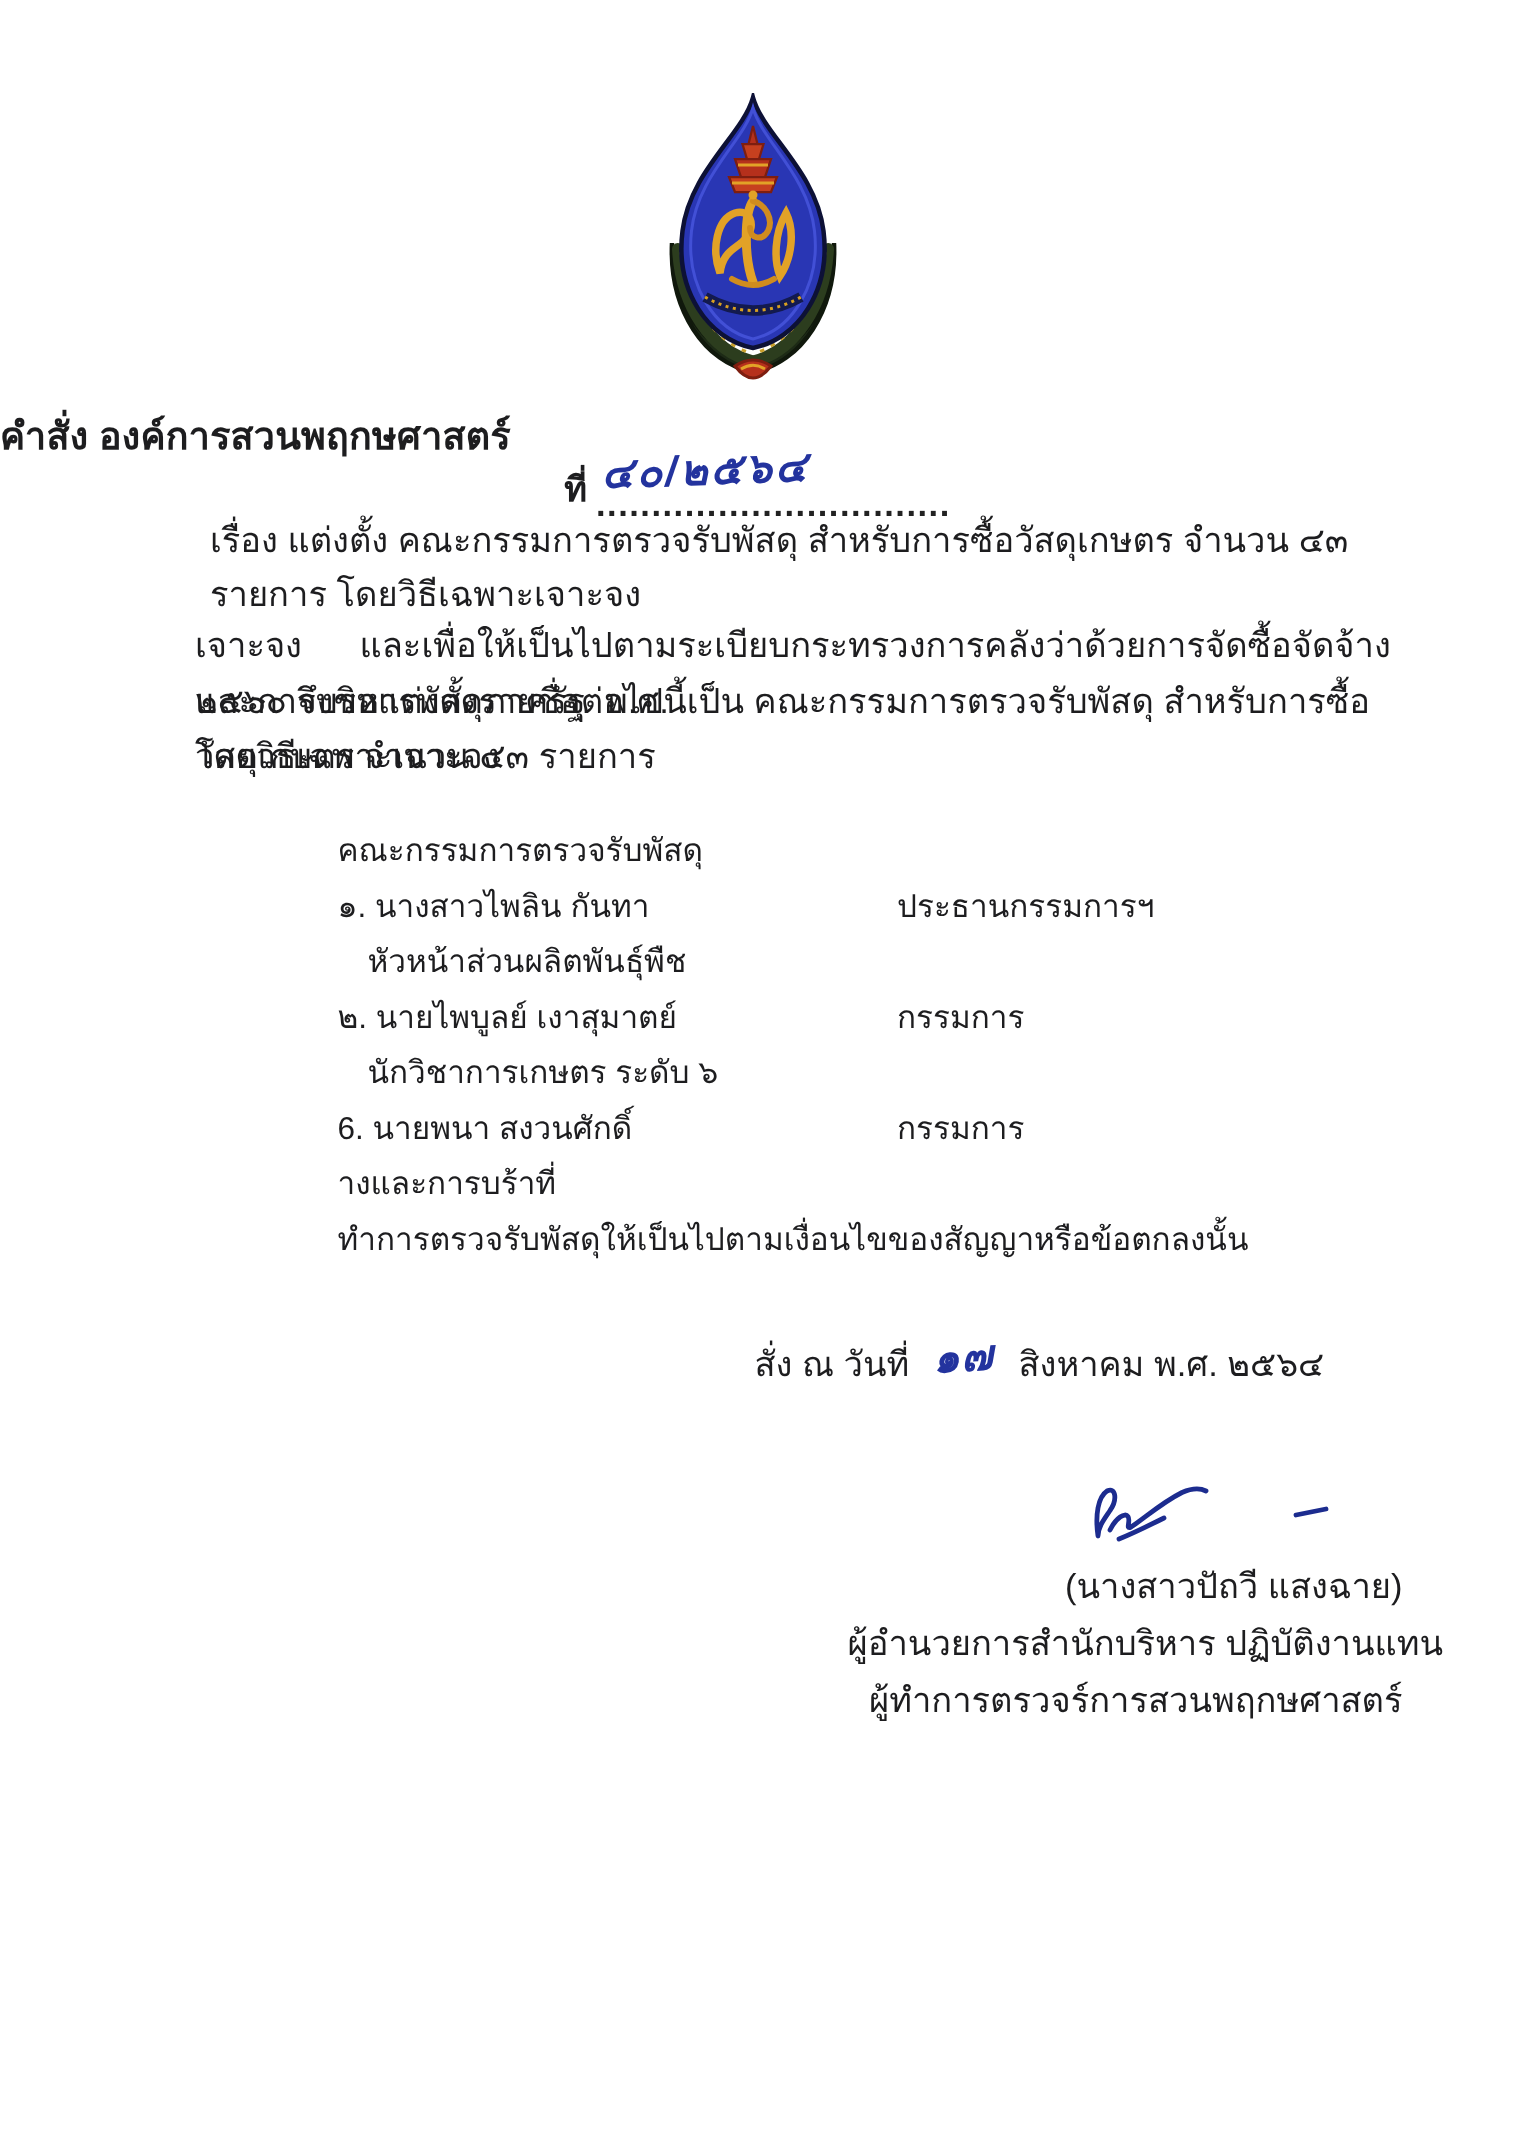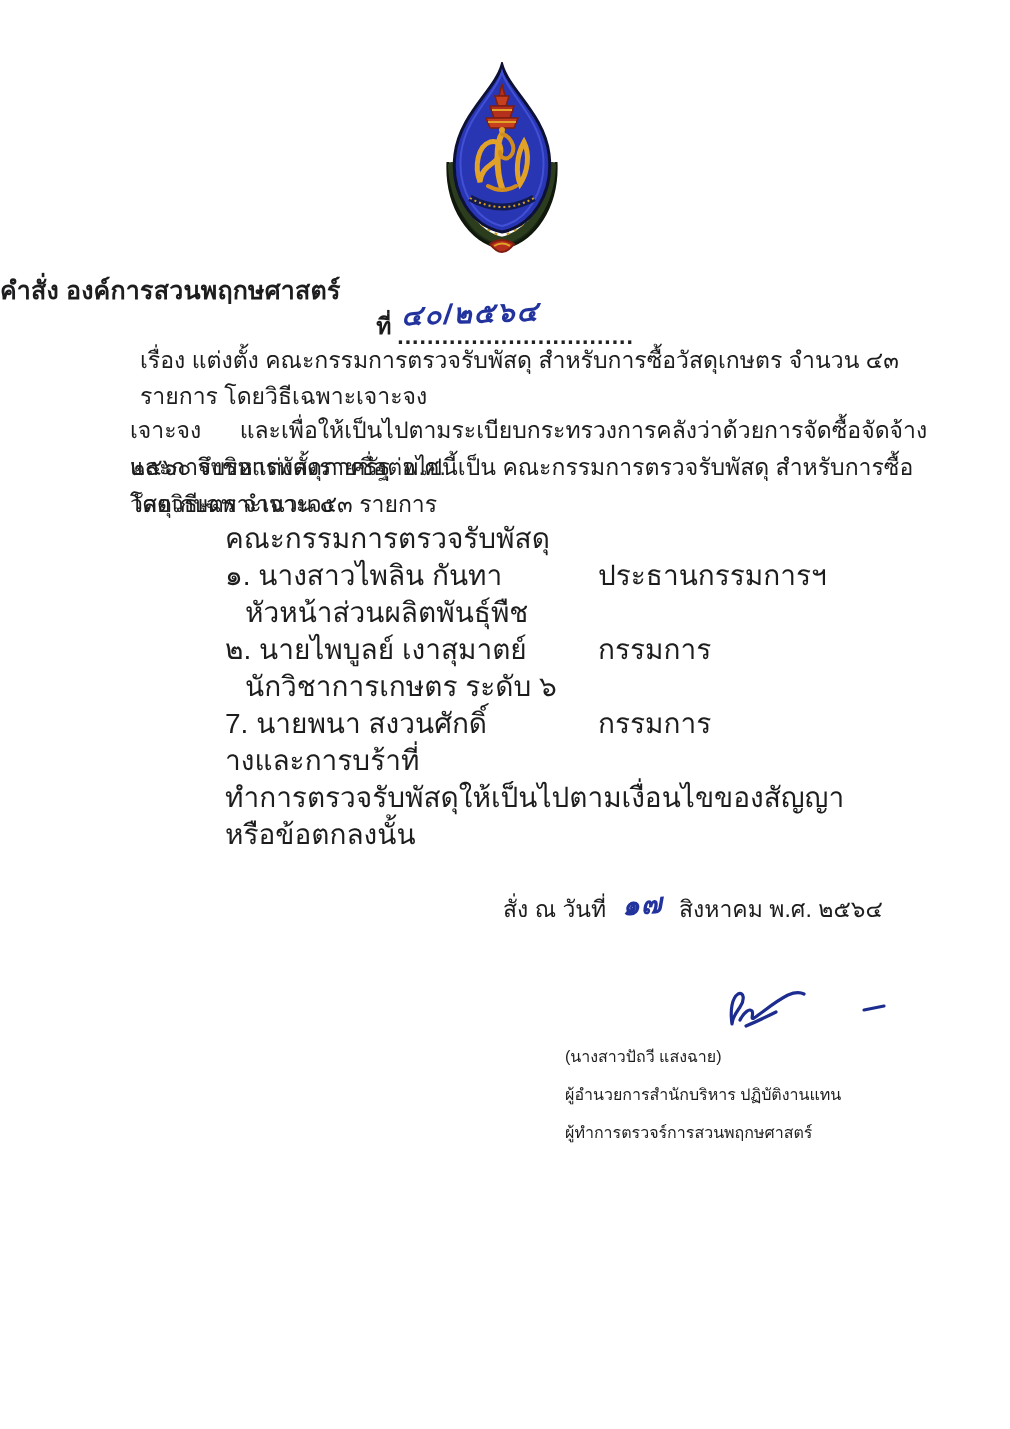--- a/index.html
+++ b/index.html
@@ -37,41 +37,41 @@
     position: absolute; top: 342px; left: 140px; width: 790px;
     font-size: 23px; font-weight: 400;
   }
 
   
   .paragraph { position: absolute; top: 412px; left: 130px; width: 806px; font-size: 23px; }
   .para-line { height: 37px; line-height: 37px; white-space: pre-wrap; }
   .para-line.indent { padding-left: 100px; }
 
   
-  .committee { position: absolute; top: 520px; left: 225px; width: 620px; font-size: 28px; }
+  .committee { position: absolute; top: 549px; left: 225px; width: 620px; font-size: 21px; }
   .c-line { position: relative; height: 37px; line-height: 37px; }
   .c-role { position: absolute; left: 373px; top: 0; }
   .c-subtitle { padding-left: 20px; }
 
   
   .date-line {
     position: absolute; top: 891px; left: 503px;
     font-size: 23px; line-height: 34px; white-space: nowrap;
   }
   .date-day {
     display: inline-block; color: #23339e; font-size: 28px; font-weight: 700;
     font-style: italic; transform: rotate(-4deg) translateY(-3px);
     margin: 0 16px; letter-spacing: 1px;
   }
 
   
   .signature { position: absolute; left: 716px; top: 980px; width: 185px; height: 58px; }
   .signer-block {
     position: absolute; top: 1038px; left: 565px; width: 370px;
-    text-align: left; font-size: 16px;
+    text-align: right; font-size: 23px;
   }
   .signer-line { height: 38px; line-height: 38px; white-space: nowrap; }
 </style>
 </head>
 <body>
 
 <div class="page">
 
   <svg class="emblem" viewBox="0 0 140 194" xmlns="http://www.w3.org/2000/svg" aria-hidden="true">
 
@@ -136,21 +136,21 @@
     </div>
     <div class="c-line c-subtitle">หัวหน้าส่วนผลิตพันธุ์พืช</div>
 
     <div class="c-line">
       <span>๒. นายไพบูลย์ เงาสุมาตย์</span>
       <span class="c-role">กรรมการ</span>
     </div>
     <div class="c-line c-subtitle">นักวิชาการเกษตร ระดับ ๖</div>
 
     <div class="c-line">
-      <span>7. นายพนา สงวนศักดิ์</span>
+      <span>6. นายพนา สงวนศักดิ์</span>
       <span class="c-role">กรรมการ</span>
     </div>
 
     <div class="c-line">างและการบร้าที่</div>
     <div class="c-line">ทำการตรวจรับพัสดุให้เป็นไปตามเงื่อนไขของสัญญาหรือข้อตกลงนั้น</div>
   </div>
 
   <div class="date-line">
     <span>สั่ง ณ วันที่</span><span class="date-day">๑๗</span><span>สิงหาคม พ.ศ. ๒๕๖๔</span>
   </div>

